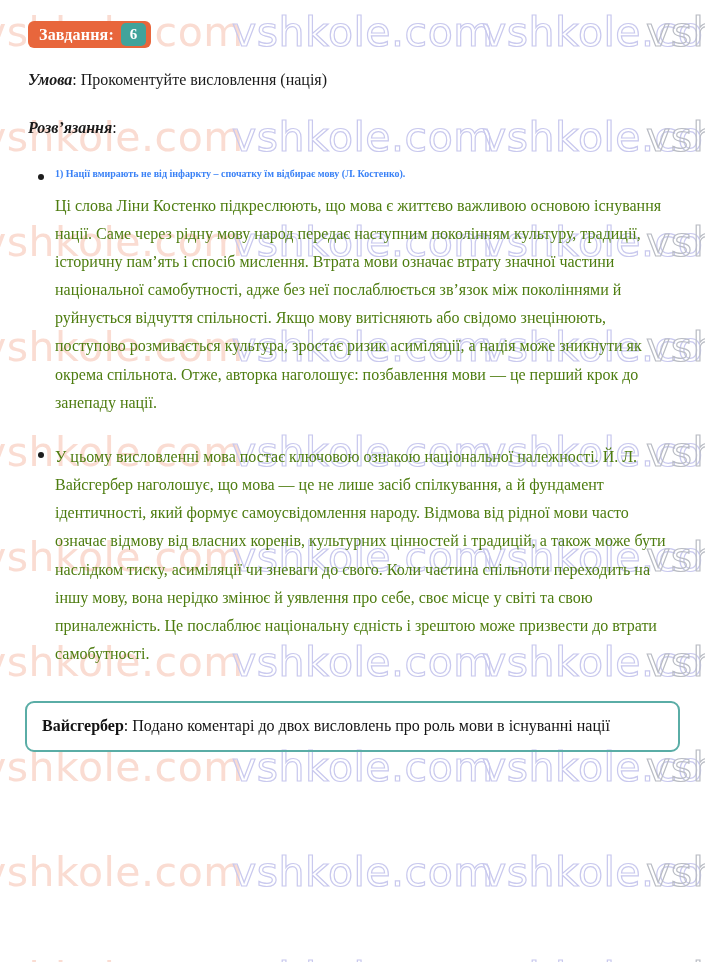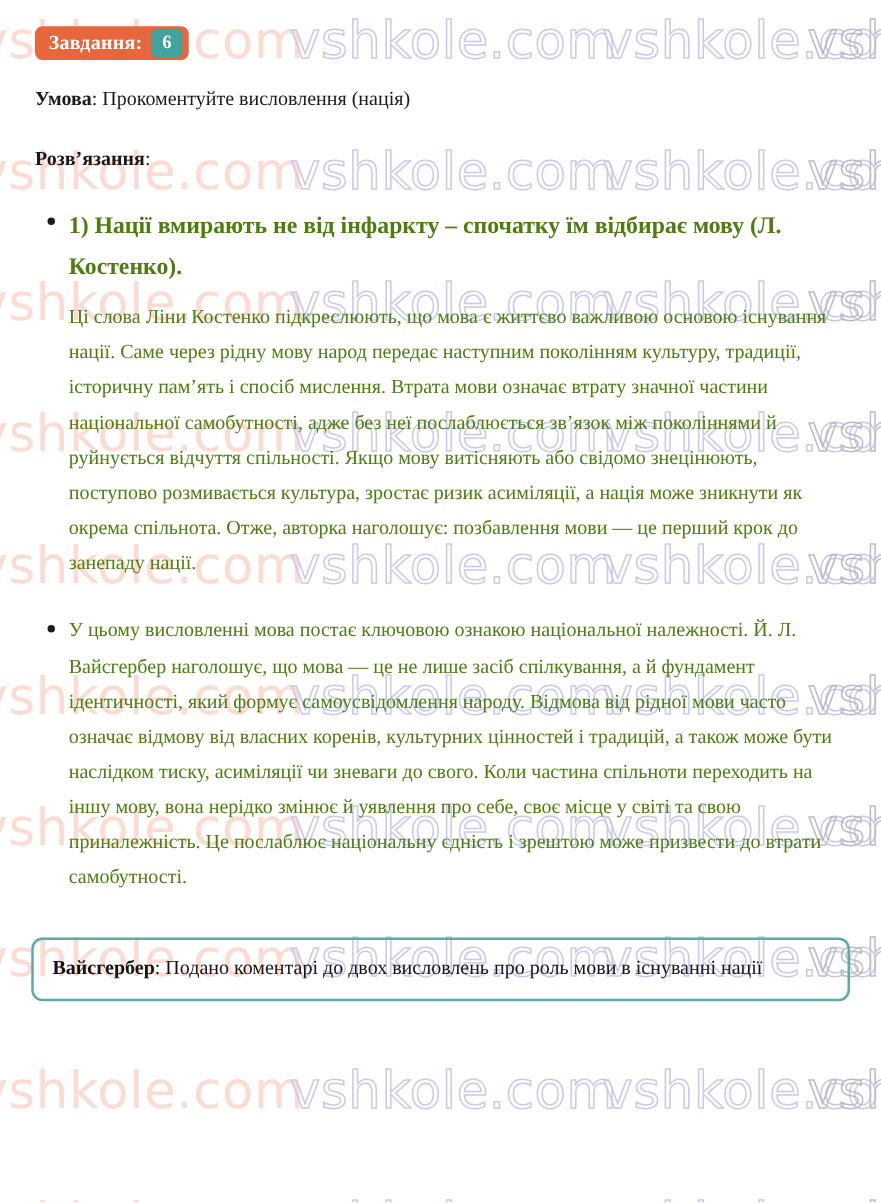--- a/index.html
+++ b/index.html
@@ -88,20 +88,21 @@
     padding: 0 16px;
   }
 
   .lead-line {
     font-size: 16px;
     color: #1a1a1a;
     line-height: 1.45;
   }
   .lead-line .lbl {
     font-weight: 700;
+    font-style: italic;
   }
   #umova-row { margin-top: 20px; }
   #rozvyazannya-row { margin-top: 25px; }
 
   
   ul.bullets {
     list-style: none;
     margin: 0;
     padding: 0;
   }
@@ -114,23 +115,23 @@
     content: "";
     position: absolute;
     left: 10px;
     top: 9px;
     width: 6px;
     height: 6px;
     border-radius: 50%;
     background: #1d1d1d;
   }
   .quote-head {
-    color: #4d7c0f;
-    font-weight: 700;
-    font-size: 19px;
+    color: #3b82f6;
+    font-weight: 700;
+    font-size: 10px;
     line-height: 1.73;
     text-align: left;
   }
   .body-para {
     color: #4d7c0f;
     font-size: 16px;
     line-height: 1.76;
     margin-top: 9px;
     text-align: left;
   }

